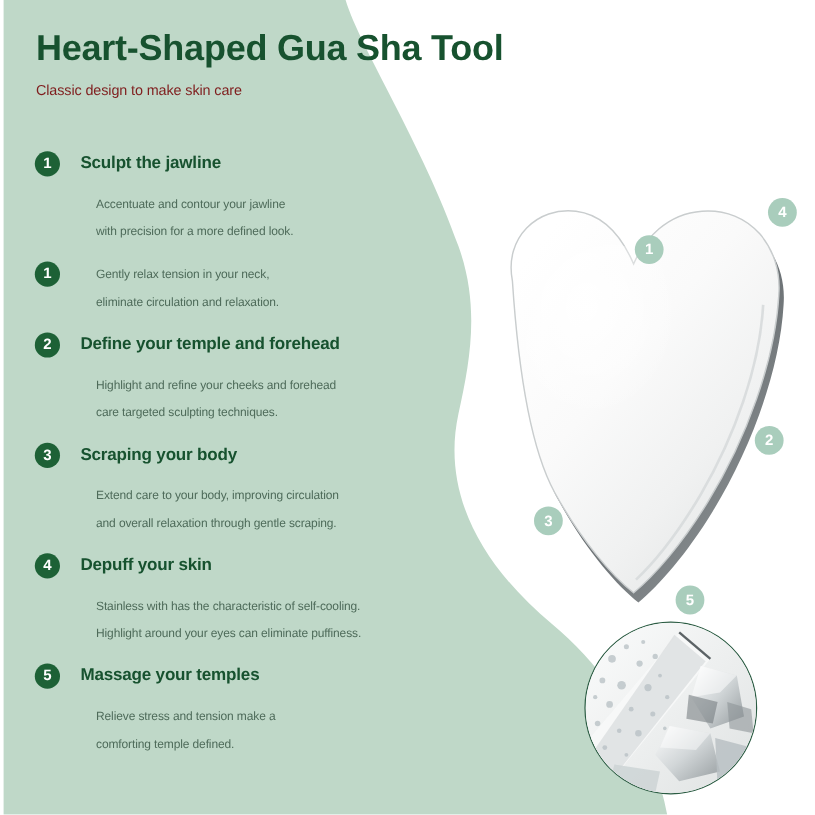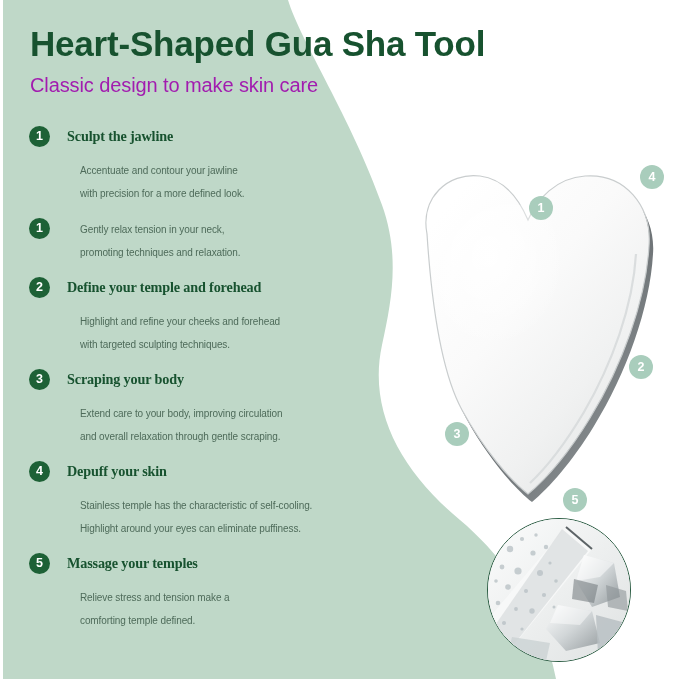--- a/index.html
+++ b/index.html
@@ -27,31 +27,31 @@
   }
 
   
   #header {
     position: absolute;
     left: 30px;
     top: 24px;
     width: 480px;
   }
   #title {
-    font-size: 35px;
+    font-size: 30px;
     font-weight: bold;
     color: #17522f;
     letter-spacing: -0.2px;
     line-height: 1.15;
     margin: 0;
     white-space: nowrap;
   }
   #subtitle {
-    font-size: 20px;
-    color: #a21caf;
+    font-size: 12px;
+    color: #7f1d1d;
     margin: 9px 0 0 0;
     line-height: 1.2;
     letter-spacing: -0.1px;
     white-space: nowrap;
   }
 
   
   #feature-list {
     position: absolute;
     left: 29px;
@@ -80,21 +80,20 @@
     text-align: center;
     box-sizing: border-box;
   }
   .feature-head {
     font-size: 14.2px;
     font-weight: bold;
     color: #17522f;
     line-height: 20px;
     margin: 0 0 2px 0;
     letter-spacing: -0.15px;
-    font-family: Liberation Serif, serif;
   }
   .feature-body {
     font-size: 10px;
     color: #4e6b5a;
     line-height: 23px;
     margin: 13px;
     letter-spacing: -0.1px;
   }
   .feature-body .line { display: block; white-space: nowrap; }
 
@@ -163,47 +162,47 @@
       <div class="feature-body">
         <span class="line">Accentuate and contour your jawline</span>
         <span class="line">with precision for a more defined look.</span>
       </div>
     </div>
 
     <div class="feature-item">
       <div class="badge">1</div>
       <div class="feature-body">
         <span class="line">Gently relax tension in your neck,</span>
-        <span class="line">promoting techniques and relaxation.</span>
+        <span class="line">eliminate circulation and relaxation.</span>
       </div>
     </div>
 
     <div class="feature-item">
       <div class="badge">2</div>
       <div class="feature-head">Define your temple and forehead</div>
       <div class="feature-body">
         <span class="line">Highlight and refine your cheeks and forehead</span>
-        <span class="line">with targeted sculpting techniques.</span>
+        <span class="line">care targeted sculpting techniques.</span>
       </div>
     </div>
 
     <div class="feature-item">
       <div class="badge">3</div>
       <div class="feature-head">Scraping your body</div>
       <div class="feature-body">
         <span class="line">Extend care to your body, improving circulation</span>
         <span class="line">and overall relaxation through gentle scraping.</span>
       </div>
     </div>
 
     <div class="feature-item">
       <div class="badge">4</div>
       <div class="feature-head">Depuff your skin</div>
       <div class="feature-body">
-        <span class="line">Stainless temple has the characteristic of self-cooling.</span>
+        <span class="line">Stainless with has the characteristic of self-cooling.</span>
         <span class="line">Highlight around your eyes can eliminate puffiness.</span>
       </div>
     </div>
 
     <div class="feature-item">
       <div class="badge">5</div>
       <div class="feature-head">Massage your temples</div>
       <div class="feature-body">
         <span class="line">Relieve stress and tension make a</span>
         <span class="line">comforting temple defined.</span>

